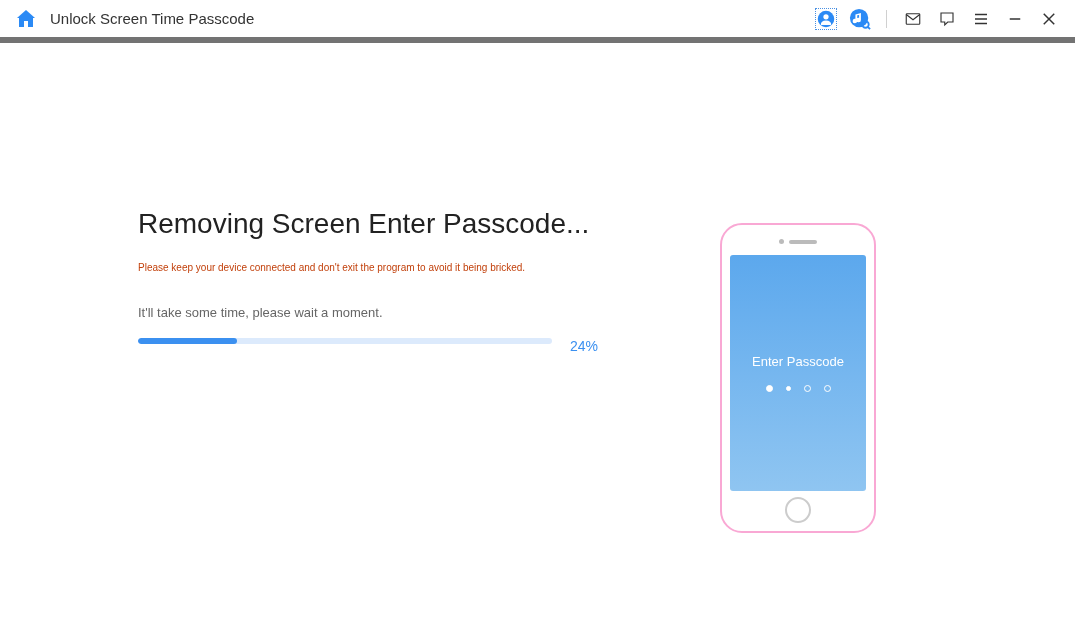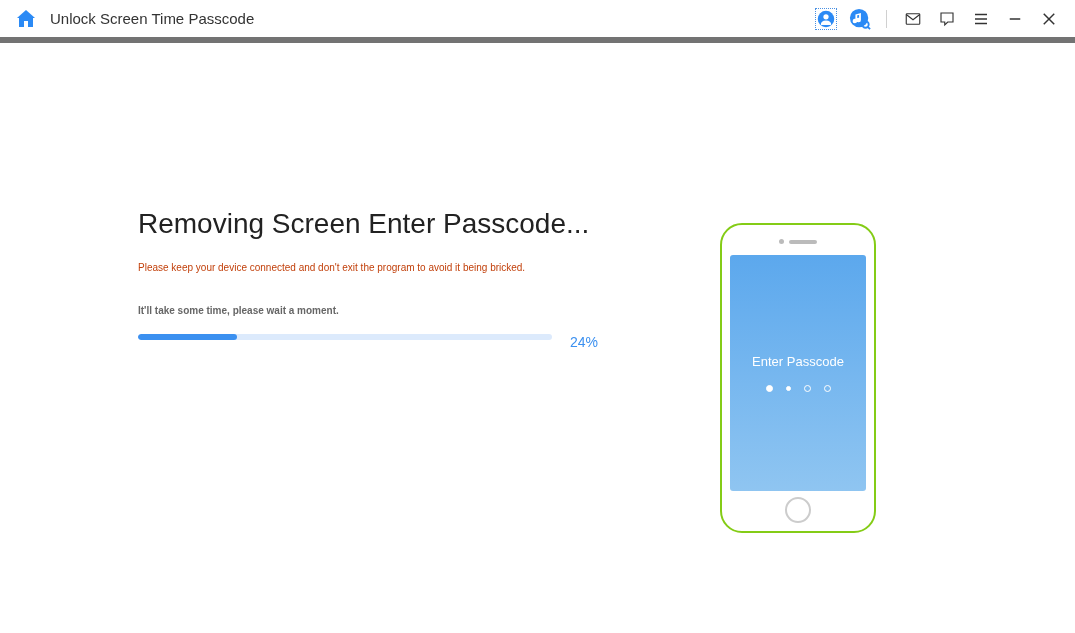--- a/index.html
+++ b/index.html
@@ -89,24 +89,23 @@
       margin-bottom: 20px;
       margin-top: 15px;
     }
     .warning-text {
       font-size: 10px;
       color: #c2410c;
       line-height: 1.5;
       margin-bottom: 30px;
     }
     .wait-text {
-      font-size: 10px;
+      font-size: 13px;
       color: #666;
       margin-bottom: 18px;
-      font-weight: bold;
     }
     .progress-row {
       display: flex;
       gap: 18px;
     }
     .progress-bar {
       flex: 1;
       height: 6px;
       background: #dceafc;
       border-radius: 3px;
@@ -126,21 +125,21 @@
     .phone-section {
       width: 160px;
       display: flex;
       align-items: flex-start;
       justify-content: center;
       margin-top: 30px;
     }
     .phone {
       width: 156px;
       height: 310px;
-      border: 2px solid #84cc16;
+      border: 2px solid #f9a8d4;
       border-radius: 22px;
       background: #fff;
       position: relative;
       padding: 30px 8px 40px 8px;
     }
     .phone-speaker {
       position: absolute;
       top: 14px;
       left: 50%;
       transform: translateX(-50%);

